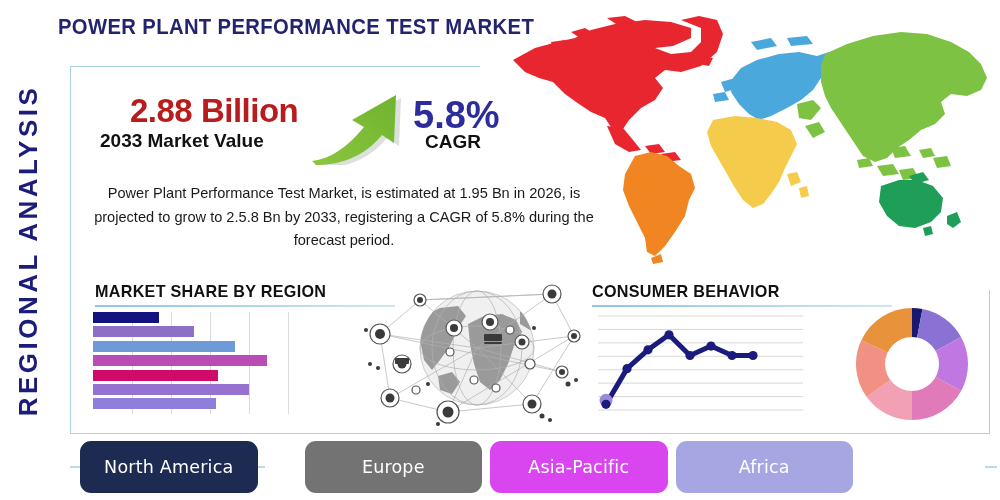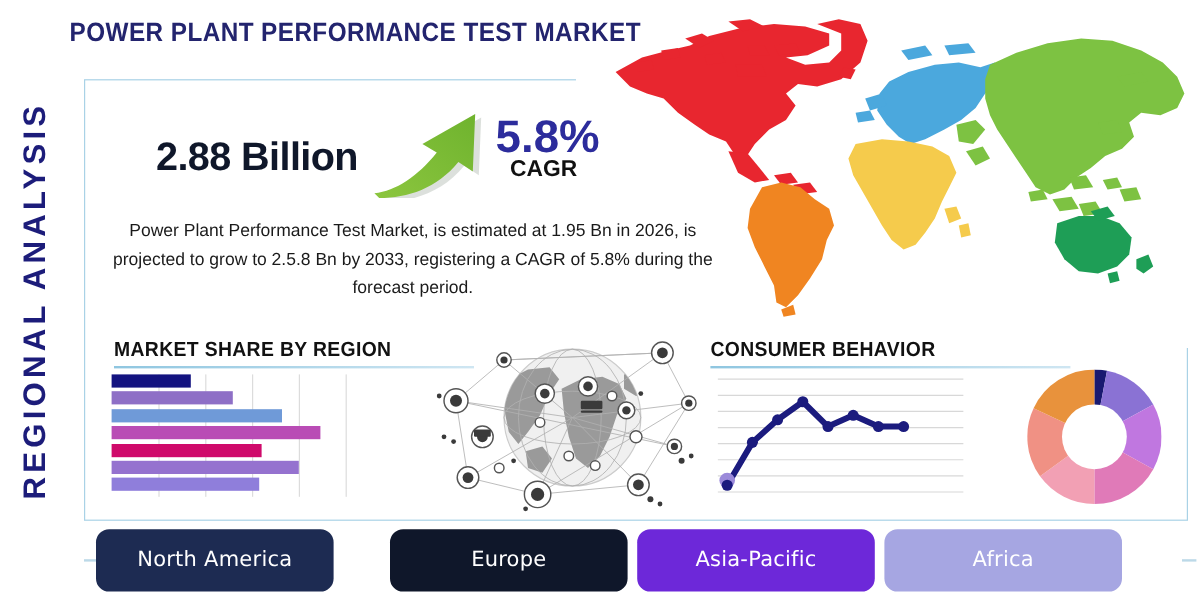--- a/index.html
+++ b/index.html
@@ -43,21 +43,21 @@
     background:transparent;
   }
   
   #frame-mask{
     position:absolute; left:480px; top:60px; width:515px; height:230px;
     background:#fff; z-index:2;
   }
 
   
   #kpi-row{ position:absolute; left:95px; top:92px; width:420px; height:72px; z-index:3;}
-  #kpi-value{ position:absolute; left:35px; top:0px; font-size:33px; font-weight:700; color:#0f172a; letter-spacing:-0.5px;margin-top:20px;}
+  #kpi-value{ position:absolute; left:35px; top:0px; font-size:33px; font-weight:700; color:#b91c1c; letter-spacing:-0.5px;}
   #kpi-value-label{ position:absolute; left:5px; top:38px; font-size:19px; font-weight:700; color:#111;}
   #kpi-cagr{ position:absolute; left:318px; top:2px; font-size:38px; font-weight:700; color:#2c2c9c;}
   #kpi-cagr-label{ position:absolute; left:330px; top:39px; font-size:19px; font-weight:700; color:#111;}
 
   
   #growth-arrow{ position:absolute; left:213px; top:-5px; width:105px; height:78px;}
 
   
   #description{
     position:absolute; left:94px; top:182px; width:500px;
@@ -89,21 +89,21 @@
   
   #globe-network{ position:absolute; left:362px; top:272px; width:230px; height:155px; z-index:4;}
 
   
   #line-chart{ position:absolute; left:598px; top:310px; width:205px; height:108px; z-index:4;}
 
   
   #donut-chart{ position:absolute; left:856px; top:308px; width:112px; height:112px; z-index:4;}
 
   
-  #region-tabs{ position:absolute; left:80px; top:441px; width:855px; height:52px; z-index:5;
+  #region-tabs{ position:absolute; left:80px; top:441px; width:773px; height:52px; z-index:5;
                 display:flex; gap:8px; }
   .region-tab{
     flex:1; border-radius:11px;
     display:flex; align-items:center; justify-content:center;
     color:#ffffff; font-size:17.5px; letter-spacing:0.2px;
     font-family:"DejaVu Sans", sans-serif;
     font-weight:400;
   }
   
   #tab-connectors{ position:absolute; left:80px; top:466px; width:905px; height:2px; z-index:4;}
@@ -116,20 +116,21 @@
   <div class="vtext">REGIONAL ANALYSIS</div>
 </div>
 
 <div id="page-title">POWER PLANT PERFORMANCE TEST MARKET</div>
 
 <div id="content-frame"></div>
 <div id="frame-mask"></div>
 
 <div id="kpi-row">
   <div id="kpi-value">2.88 Billion</div>
+  <div id="kpi-value-label">2033 Market Value</div>
 
   <svg id="growth-arrow" viewBox="0 0 105 78">
     <defs>
       <linearGradient id="arrGrad" x1="0" y1="1" x2="1" y2="0">
         <stop offset="0%" stop-color="#8cc63f"></stop>
         <stop offset="100%" stop-color="#6fb32e"></stop>
       </linearGradient>
     </defs>
     <path d="M4 74 C 22 72, 40 60, 56 40 L 44 33 L 88 8 L 86 56 L 74 48 C 56 70, 32 78, 8 78 Z" fill="#9aa59a" opacity="0.35" transform="translate(5,3)"></path>
     <path d="M4 74 C 22 72, 40 60, 56 40 L 44 33 L 88 8 L 86 56 L 74 48 C 56 70, 32 78, 8 78 Z" fill="url(#arrGrad)"></path>
@@ -358,22 +359,22 @@
     <i style="left: 537.8px; width: 12px;"></i>
     <i style="left: 720.4px; width: 12px;"></i>
     <i style="left: -10px; width: 12px;"></i>
     <i style="left: 905px; width: 12px;"></i>
   </div>
 
 <div id="region-tabs">
     <div class="region-tab" style="background: rgb(29, 43, 82);">
       <span>North America</span>
     </div>
-    <div class="region-tab" style="background: #0f172a; margin-left: 39px;">
+    <div class="region-tab" style="background: #737373; margin-left: 39px;">
       <span>Europe</span>
     </div>
-    <div class="region-tab" style="background: #6d28d9;">
+    <div class="region-tab" style="background: #d946ef;">
       <span>Asia-Pacific</span>
     </div>
     <div class="region-tab" style="background: rgb(166, 166, 226);">
       <span>Africa</span>
     </div>
   </div>
 
 </body></html>

